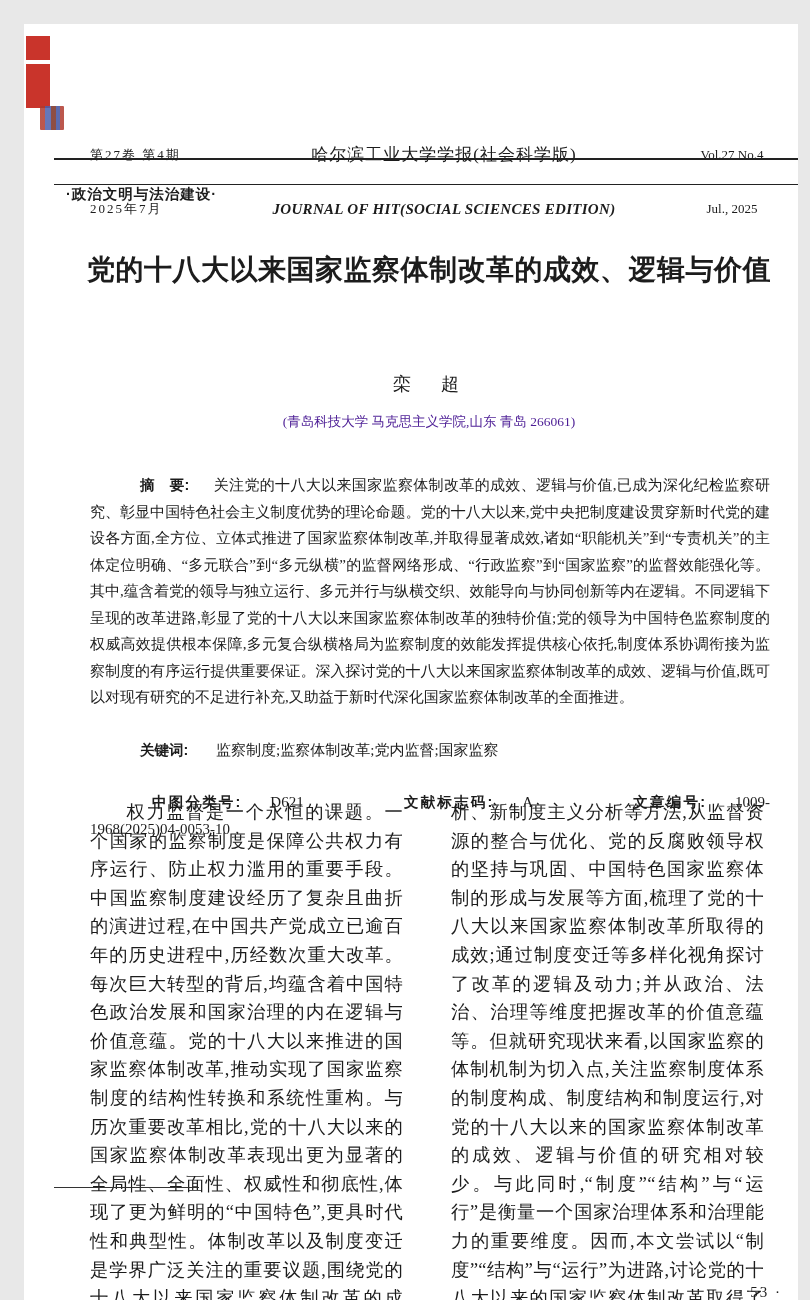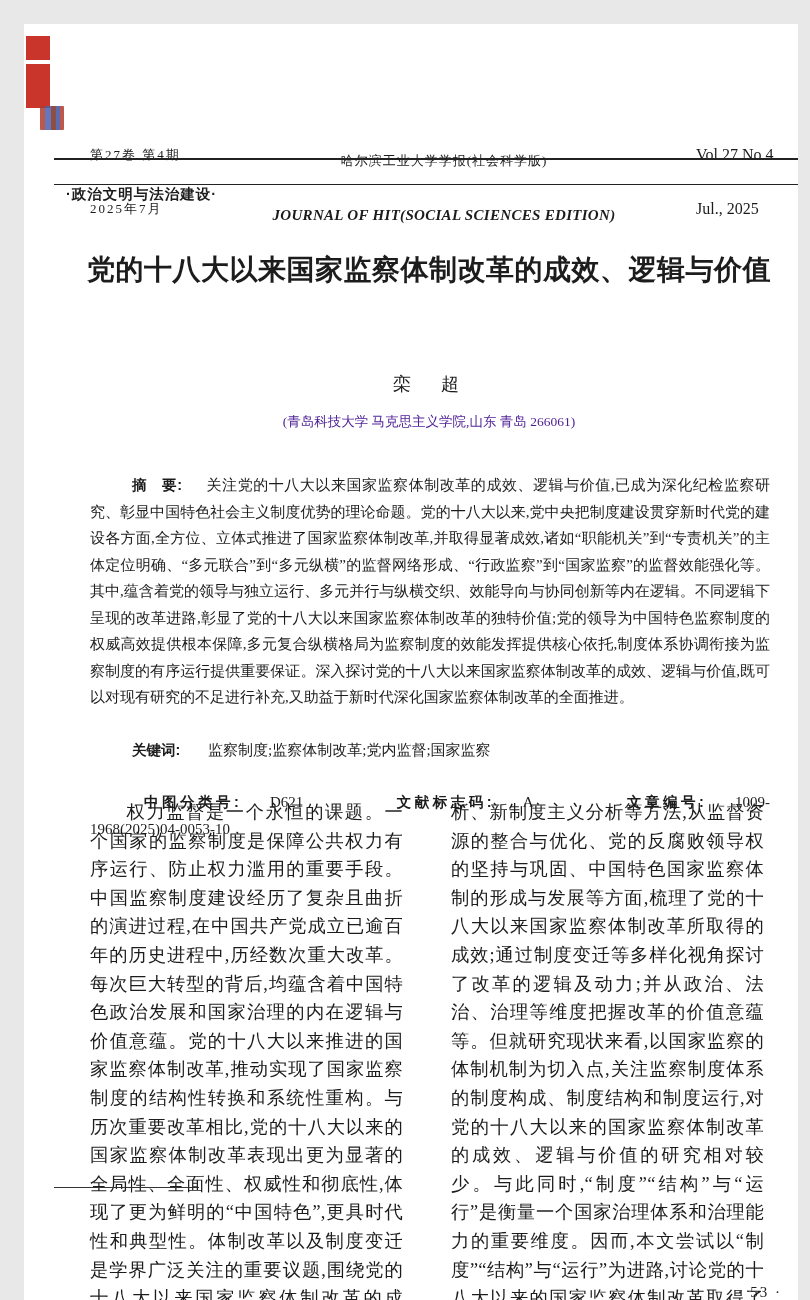--- a/index.html
+++ b/index.html
@@ -14,22 +14,22 @@
     overflow:hidden;
   }
 
   
   .journal-header {
     position:absolute; top:80px; left:30px; right:30px;
     display:flex; align-items:flex-start;
   }
   .hdr-left  { width:150px; font-size:13px; line-height:30px; letter-spacing:2px; white-space:nowrap; }
   .hdr-center{ flex:1; text-align:center; }
-  .hdr-right { width:120px; font-size:16px; line-height:30px; text-align:left; white-space:nowrap; }
-  .journal-cn { font-size:13px; line-height:30px; letter-spacing:1px;margin-top:6px; }
+  .hdr-right { width:120px; font-size:13px; line-height:30px; text-align:center; white-space:nowrap; }
+  .journal-cn { font-size:17px; line-height:30px; letter-spacing:1px; }
   .journal-en { font-size:15px; line-height:30px; font-weight:bold; font-style:italic; letter-spacing:0.3px; }
 
   .double-rule {
     position:absolute; top:134px; left:30px; right:30px;
     height:5px;
     border-top:2px solid #222;
     border-bottom:1px solid #222;
   }
 
   .section-label {
@@ -55,21 +55,21 @@
   }
 
   
   .abstract-block {
     position:absolute; top:424px; left:42px; right:40px;
     font-size:15px; line-height:26.5px;
     text-align:justify;
   }
   .abstract-block .lbl {
     font-family:"Liberation Sans", sans-serif;
-    font-weight:bold; font-size:14.5px;
+    font-weight:bold; font-size:14.5px;margin-left:8px;
   }
   .abstract-para { text-indent:2em; }
   .meta-line { text-indent:2em; margin-top:2px; }
   .clc-line .pair { margin-right:42px; }
   .clc-line .pair:last-child { margin-right:0; }
 
   
   .body-columns {
     position:absolute; top:738px; left:30px; right:30px;
     display:flex; 

